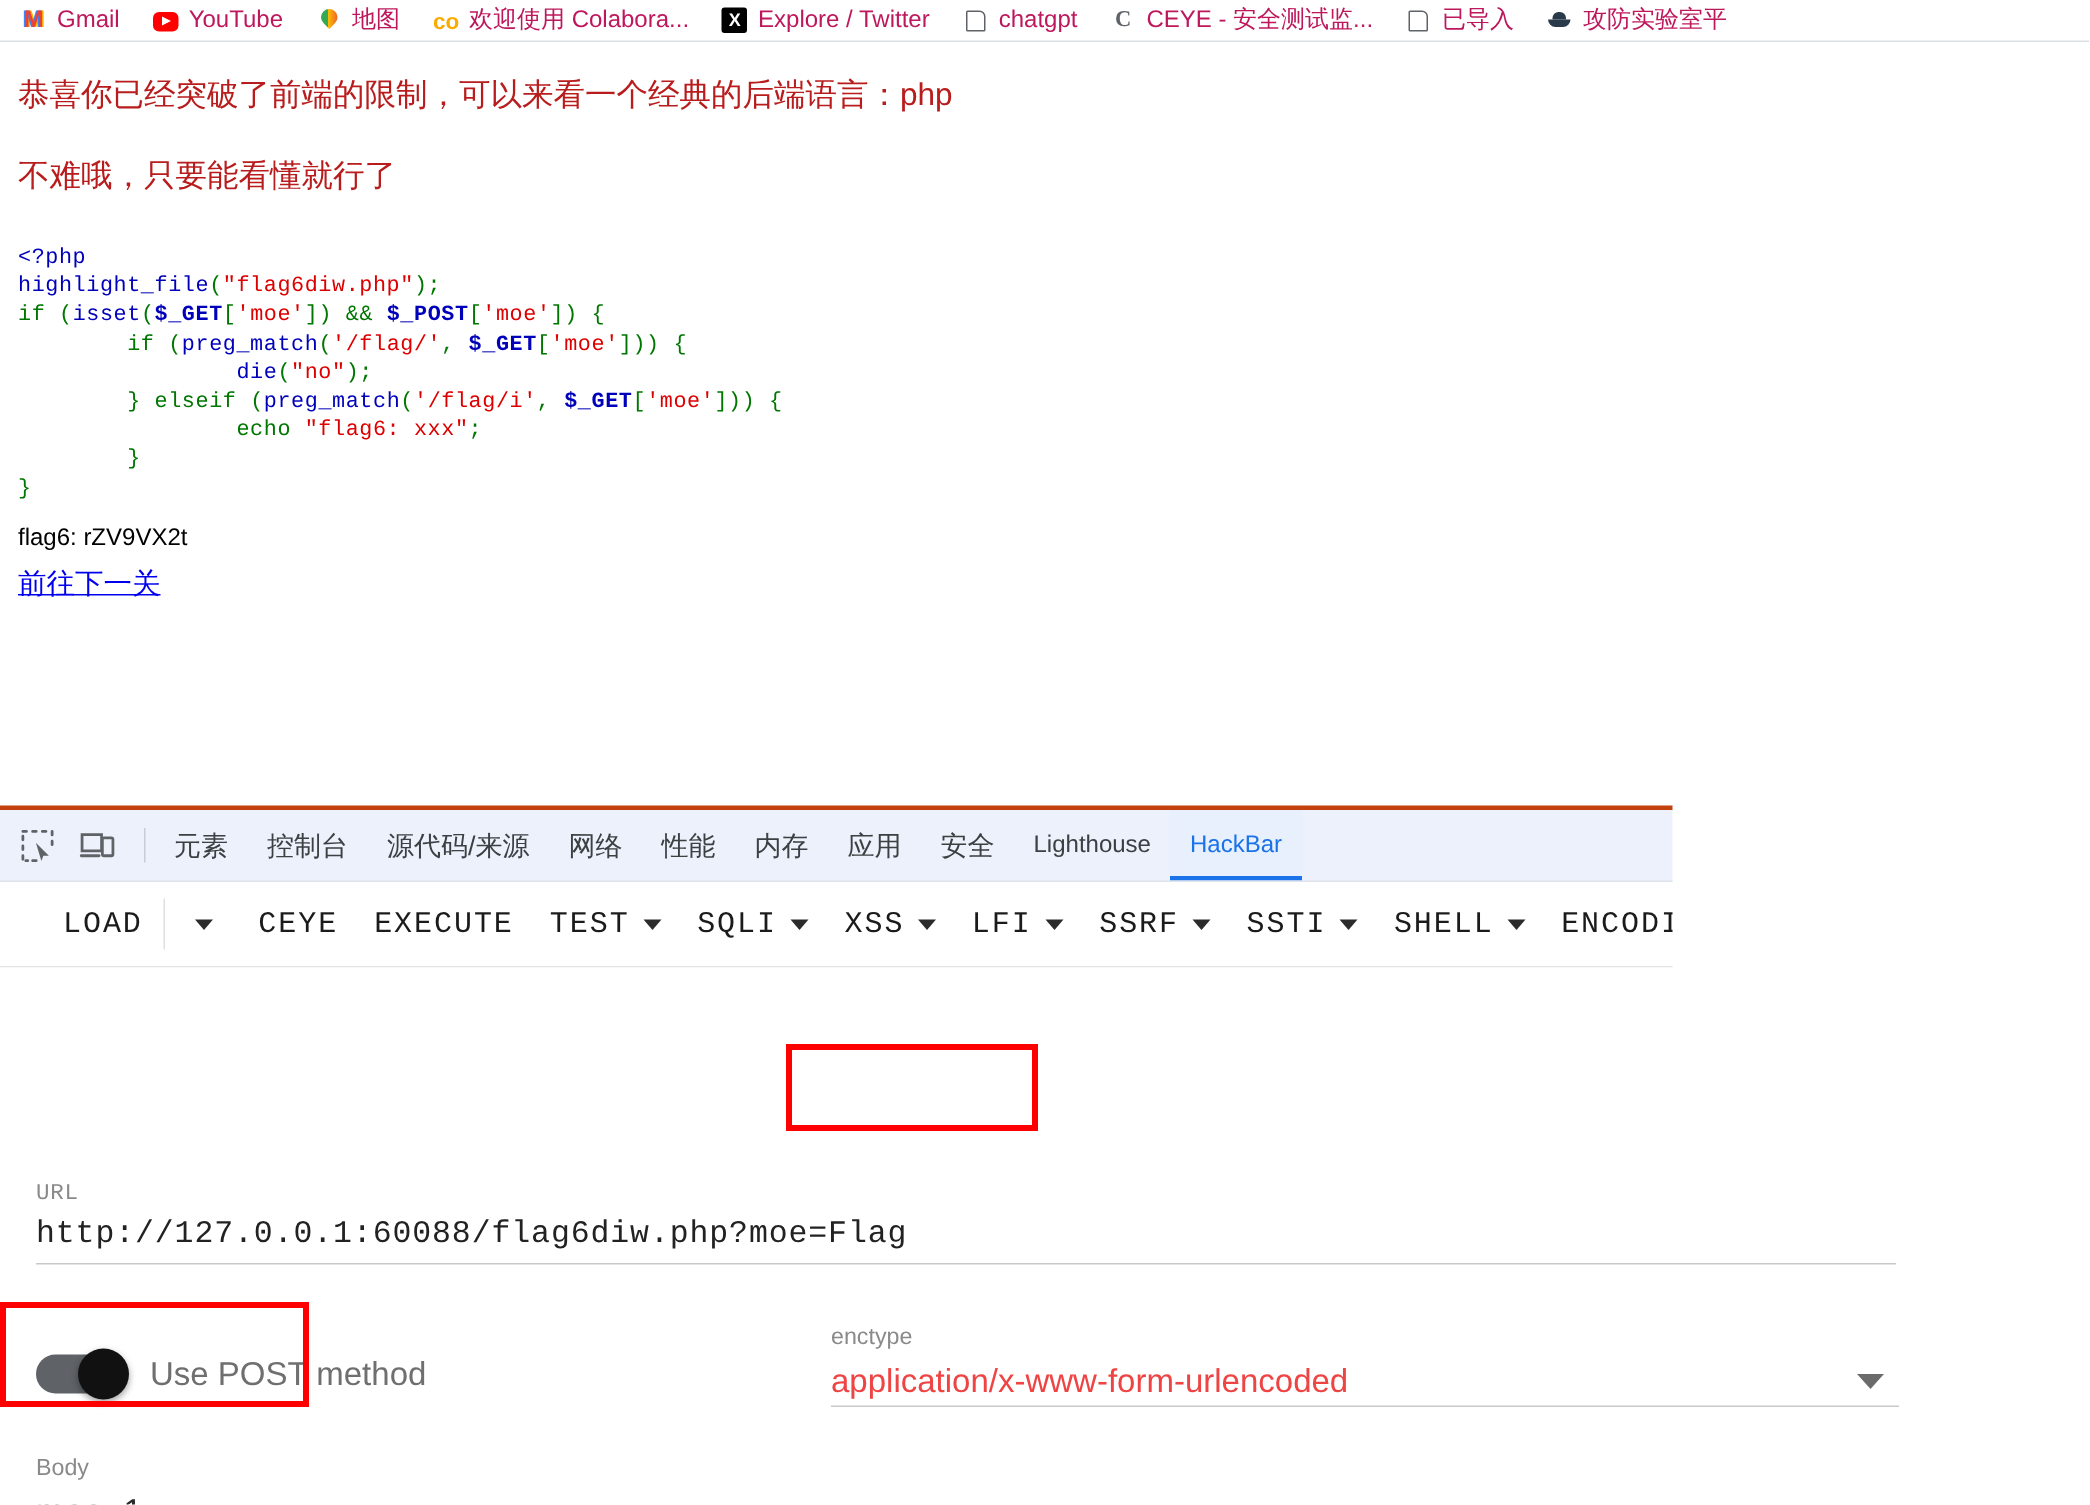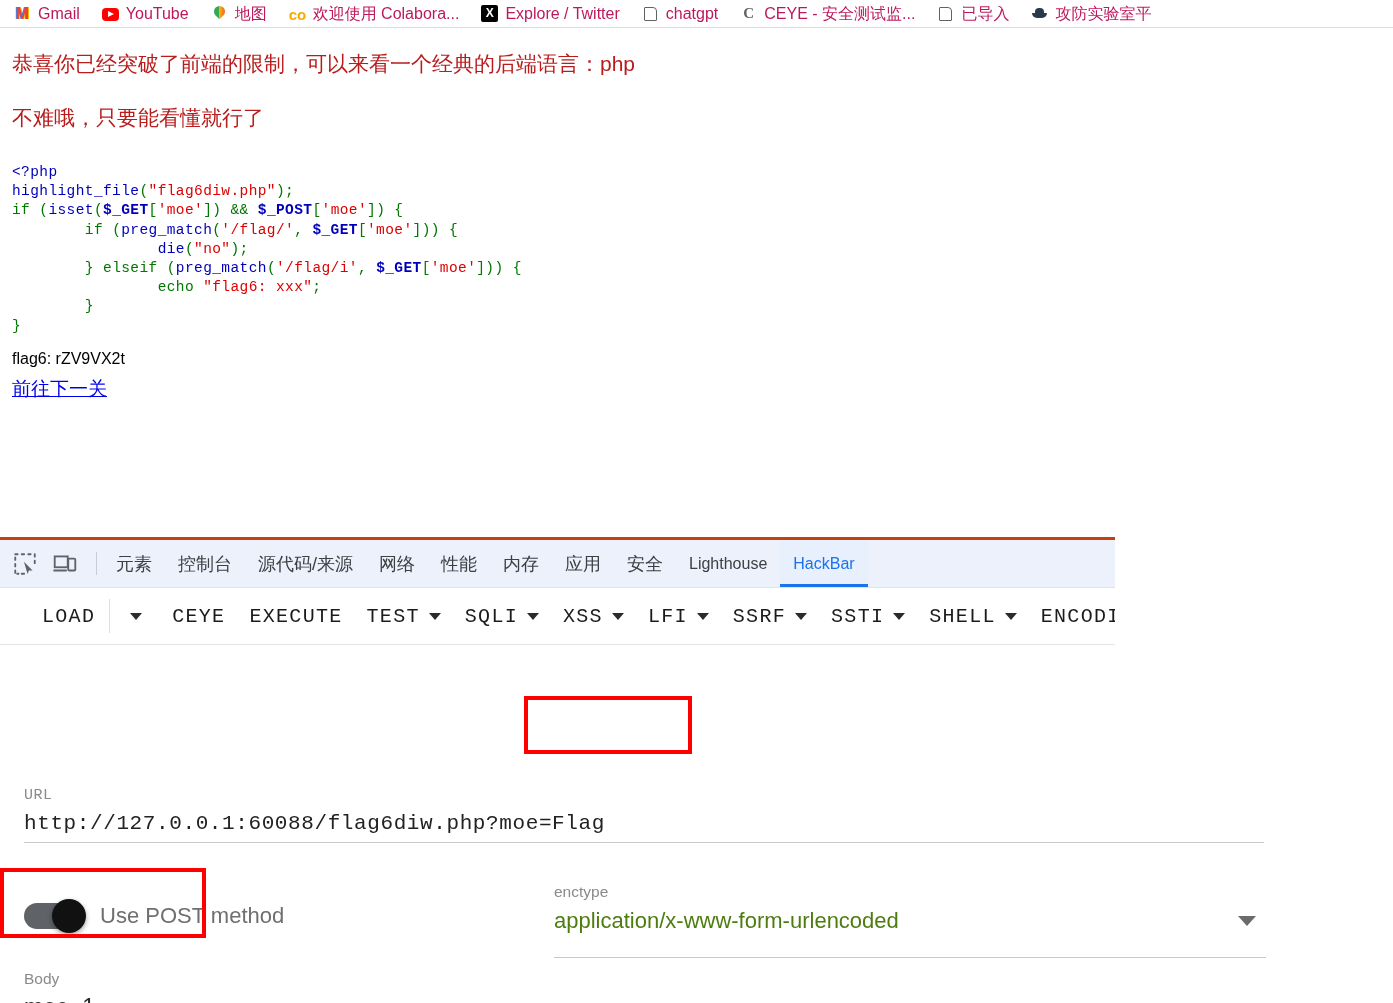--- a/index.html
+++ b/index.html
@@ -336,22 +336,22 @@
   
   #enctype-group {
     position: absolute;
     left: 554px;
     top: 238px;
     width: 712px;
   }
   #enctype-value {
     margin-top: 7px;
     font-size: 22px;
-    color: #4d7c0f;
-    padding-bottom: 23px;
+    color: #ef4444;
+    padding-bottom: 3px;
     border-bottom: 1px solid #c9c9c9;
     display: flex;
     align-items: flex-end;
     justify-content: space-between;
   }
   .sel-caret {
     width: 0; height: 0;
     border-left: 9px solid transparent;
     border-right: 9px solid transparent;
     border-top: 10px solid #6b6b6b;

